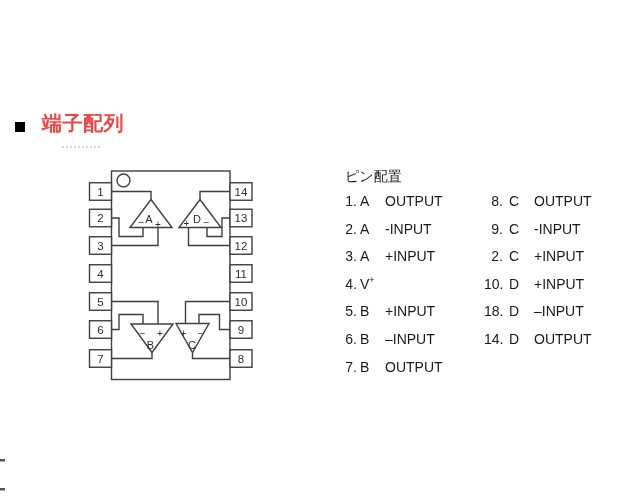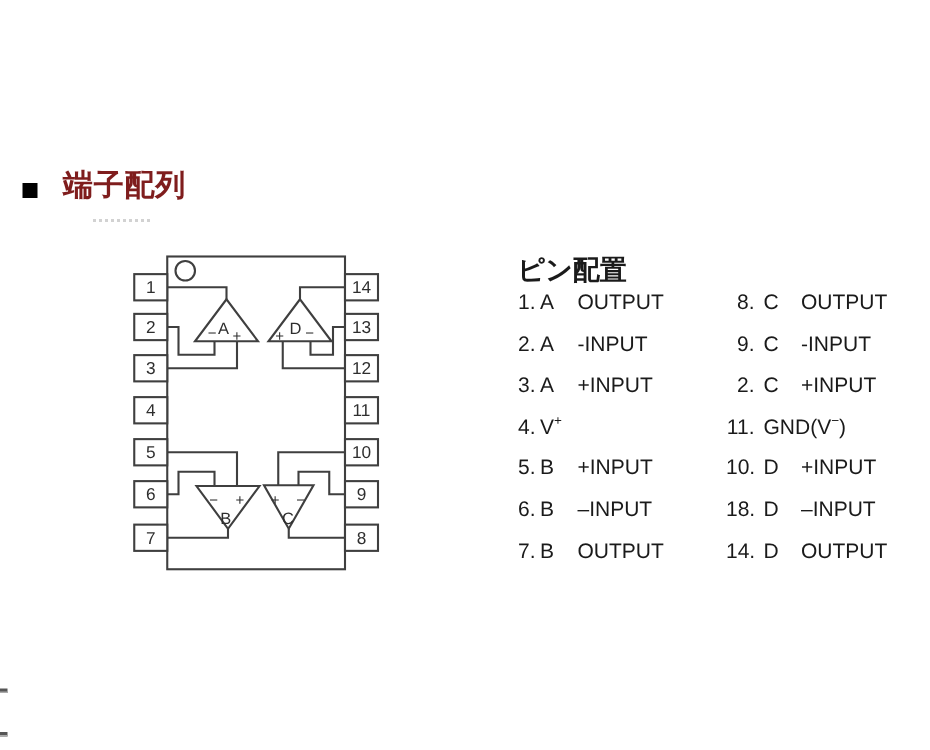--- a/index.html
+++ b/index.html
@@ -4,41 +4,41 @@
 <style>
   html,body{margin:0;padding:0}
   body{
     width:620px;height:500px;position:relative;background:#ffffff;
     font-family:"Liberation Sans",sans-serif;color:#1a1a1a;overflow:hidden;
   }
   .abs{position:absolute}
 
   
   #section-bullet{left:15px;top:122px;width:10px;height:10px;background:#000}
-  #section-title{left:42px;top:110px;font-size:20px;font-weight:bold;color:#7f1d1d;letter-spacing:.5px;white-space:nowrap}
+  #section-title{left:42px;top:110px;font-size:20px;font-weight:bold;color:#ef4444;letter-spacing:.5px;white-space:nowrap}
   #scan-dots{left:62px;top:146px;width:38px;height:0;border-top:2px dotted #d2d2d2}
 
   
   .edge-mark{left:0;width:5px;height:2px;background:#565656;border-bottom:1px solid #ababab}
   #edge-mark-1{top:459px}
   #edge-mark-2{top:488px}
 
   
   #ic-diagram{left:0;top:0}
   #ic-diagram path, #ic-diagram rect, #ic-diagram polygon, #ic-diagram circle{
     stroke:#3f3f3f;stroke-width:1.4;fill:none;
   }
   #ic-diagram rect.pinbox, #ic-diagram polygon{fill:#ffffff}
   #ic-diagram text{fill:#2e2e2e;font-family:"Liberation Sans",sans-serif}
   #ic-diagram text.pin-num{font-size:11.5px;text-anchor:middle}
   #ic-diagram text.amp-label{font-size:11px;text-anchor:middle}
   #ic-diagram text.amp-sign{font-size:10px;text-anchor:middle}
 
   
-  #pinlist-title{left:345px;top:168px;font-size:18px;font-weight:bold;white-space:nowrap}
+  #pinlist-title{left:345px;top:168px;font-size:14px;font-weight:normal;white-space:nowrap}
   #pinlist-left{left:345px;top:188px}
   #pinlist-right{left:484px;top:188px}
   .prow{display:flex;height:27.6px;line-height:27.6px;font-size:14px;white-space:nowrap}
   .num{text-align:right;flex:none}
   #pinlist-left .num{width:12px}
   #pinlist-right .num{width:19px}
   .pname{flex:none;white-space:nowrap}
   #pinlist-left .pname{width:25px;padding-left:3px}
   #pinlist-right .pname{width:25px;padding-left:6px}
   .pname sup{font-size:9px;line-height:0}
@@ -177,25 +177,20 @@
     <span class="num">9.</span>
     <span class="pname"><span>C</span><sup></sup><span></span></span>
     <span class="sig">-INPUT</span>
   </div>
   <div class="prow">
     <span class="num">2.</span>
     <span class="pname"><span>C</span><sup></sup><span></span></span>
     <span class="sig">+INPUT</span>
   </div>
   <div class="prow">
-    <span class="num">11.</span>
-    <span class="pname"><span>GND(V</span><sup>−</sup><span>)</span></span>
-    <span class="sig"></span>
-  </div>
-  <div class="prow">
     <span class="num">10.</span>
     <span class="pname"><span>D</span><sup></sup><span></span></span>
     <span class="sig">+INPUT</span>
   </div>
   <div class="prow">
     <span class="num">18.</span>
     <span class="pname"><span>D</span><sup></sup><span></span></span>
     <span class="sig">–INPUT</span>
   </div>
   <div class="prow">

